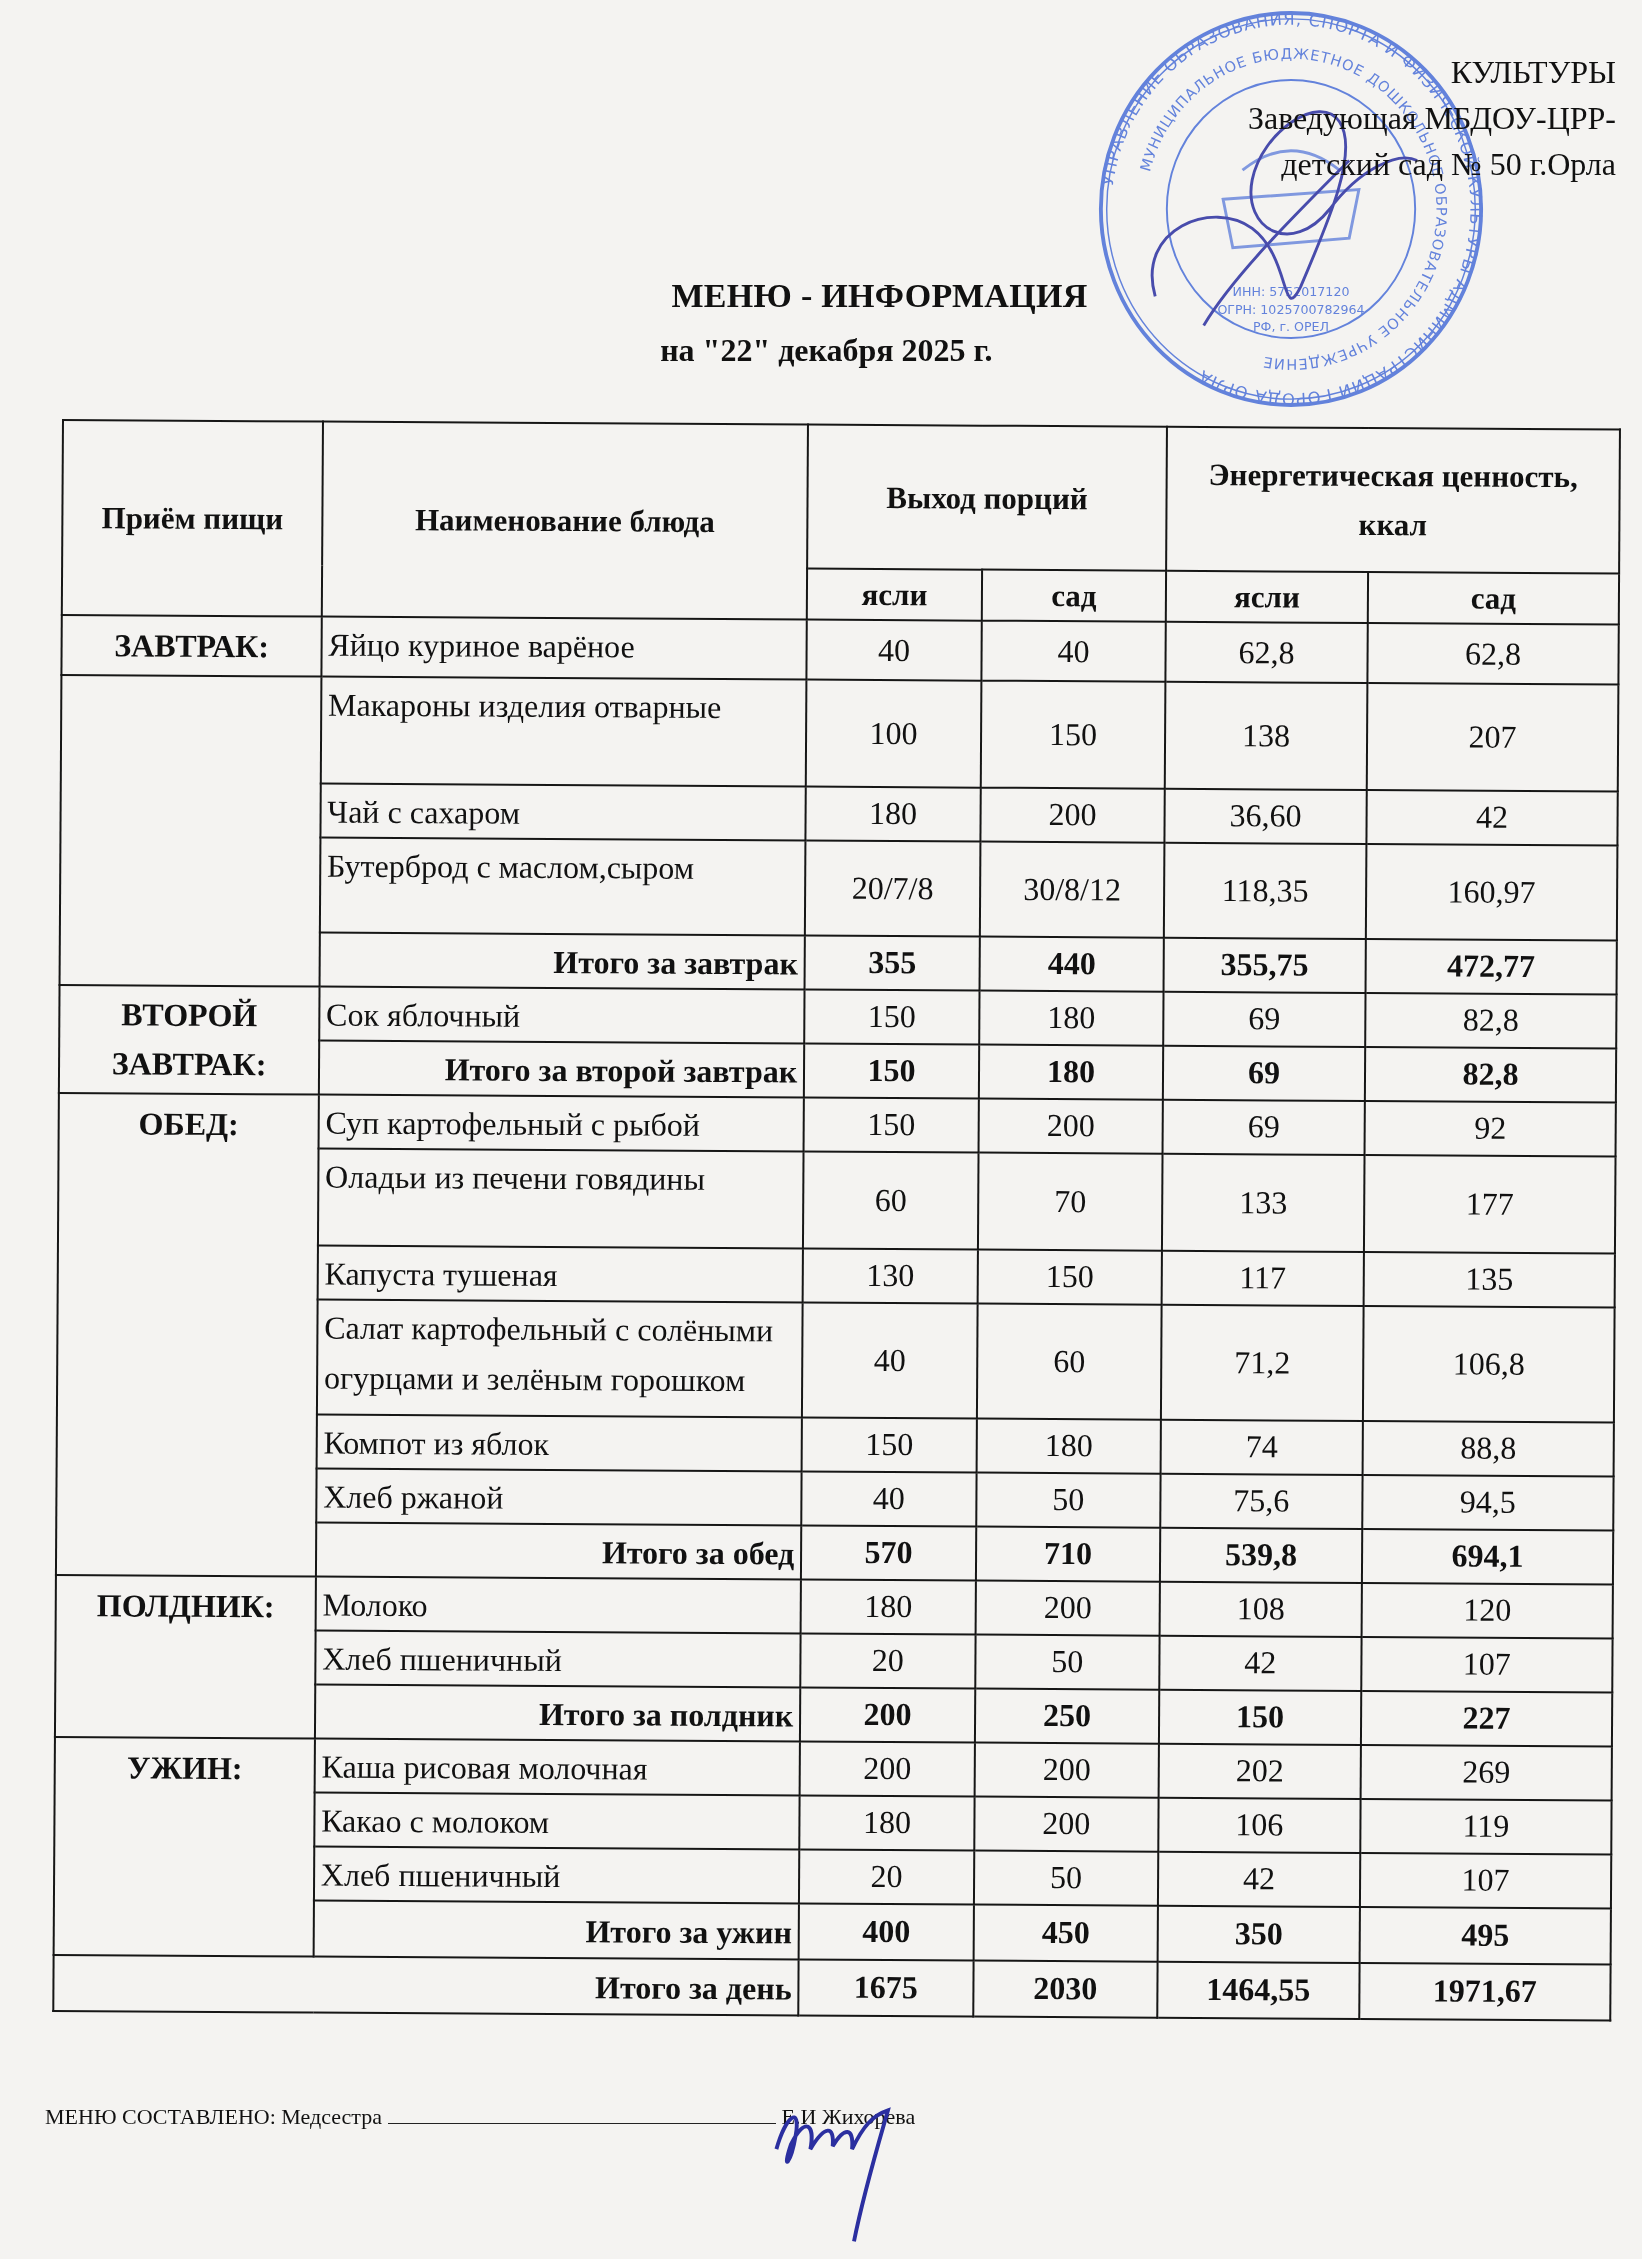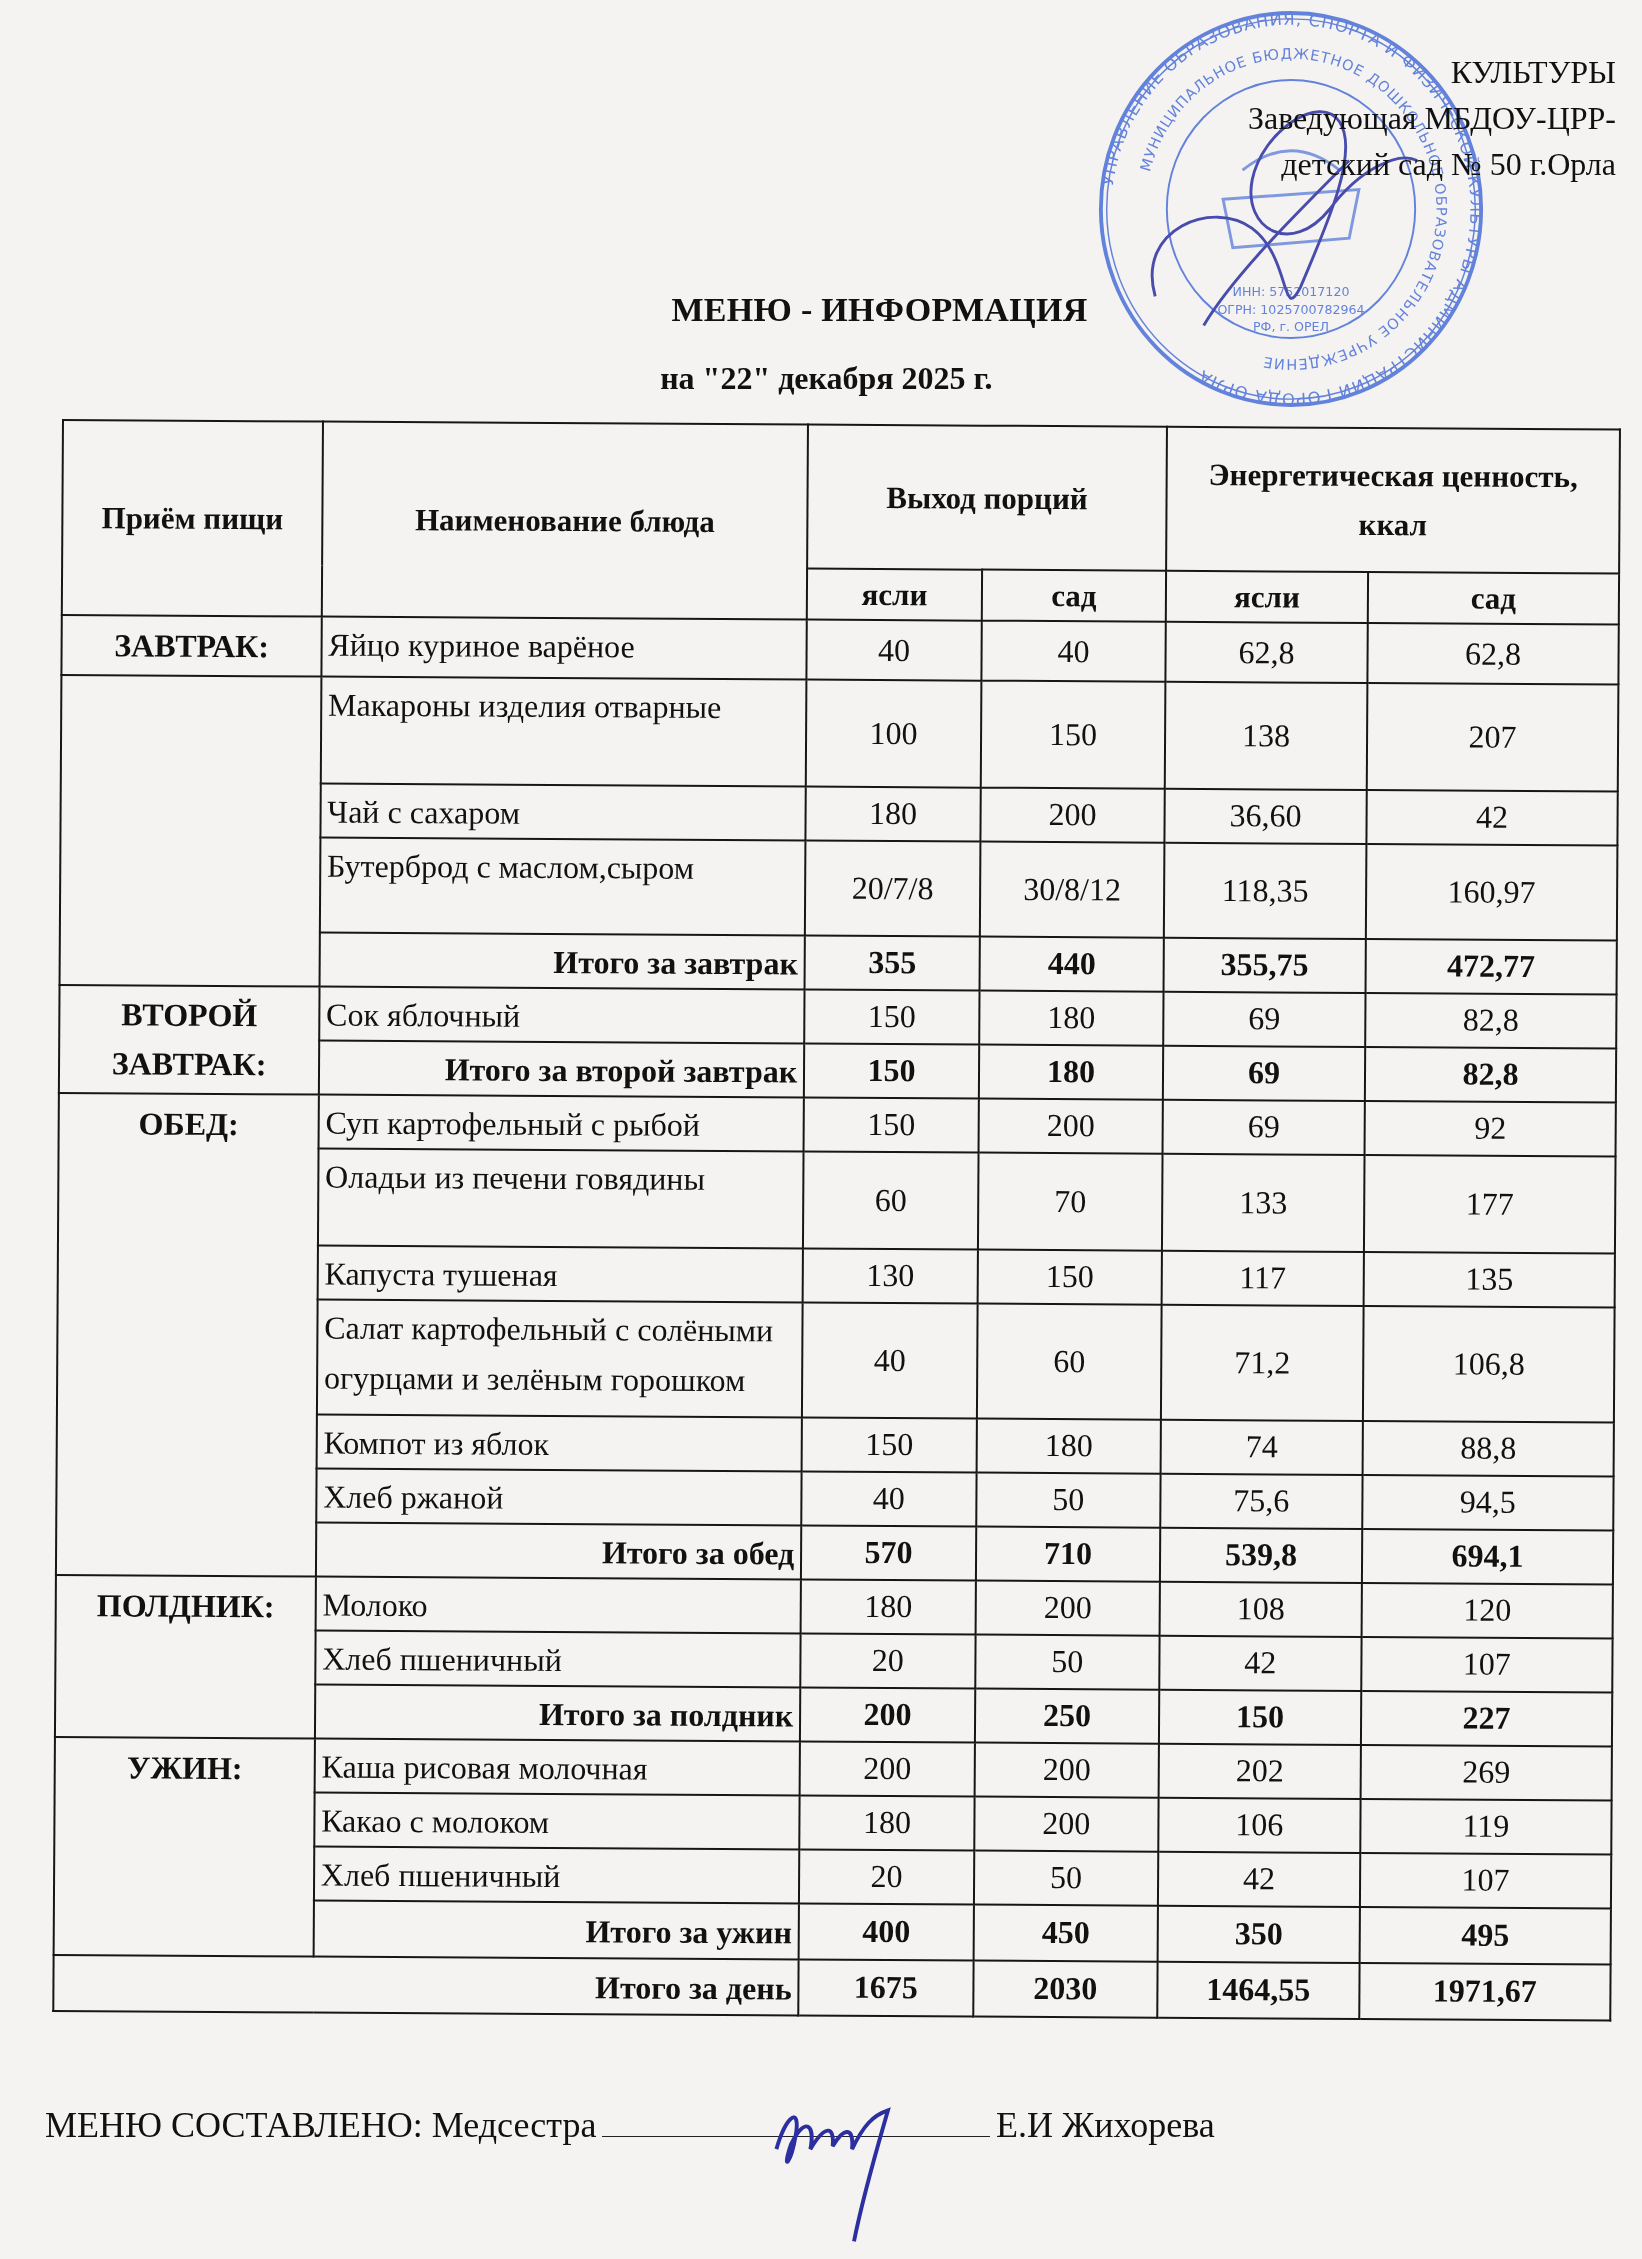--- a/index.html
+++ b/index.html
@@ -13,36 +13,36 @@
     position: absolute; right: 27px; top: 49px; text-align: right;
     font-size: 32px; line-height: 46px; z-index: 3;
   }
   .approve .sign-line { display: inline-block; width: 330px; border-bottom: 1.9px solid #222; height: 1.9px; vertical-align: baseline; margin-right: 5.8px; }
   .stamp {
     position: absolute; left: 1097px; top: 4.9px; width: 388px; height: 408px; z-index: 2; opacity: 0.85;
   }
   .title {
     position: absolute; left: 0; width: 1643px; top: 267px; text-align: center; z-index: 3;
   }
-  .title h1 { margin: 18px; font-size: 34px; font-weight: bold; line-height: 50px; padding-left: 116px; letter-spacing: 0.3px;}
+  .title h1 { margin: 4px; font-size: 34px; font-weight: bold; line-height: 50px; padding-left: 116px; letter-spacing: 0.3px;}
   .title h2 { margin: 0; font-size: 32px; font-weight: bold; line-height: 50px; padding-left: 9.7px; }
   table.menu {
     position: absolute; left: 62px; top: 419px; width: 1557px;
     border-collapse: collapse; table-layout: fixed; font-size: 32px;
     transform: rotate(0.35deg); transform-origin: left top;
   }
   table.menu td, table.menu th { border: 2.9px solid #161616; padding: 0 5.8px; vertical-align: middle; }
   table.menu th { font-weight: bold; font-size: 31px; text-align: center; line-height: 49px; }
   table.menu td.meal { font-weight: bold; text-align: center; vertical-align: top; padding-top: 3.9px; line-height: 50px; }
   table.menu td.dish { text-align: left; vertical-align: top; line-height: 50px; padding-top: 1.9px; }
   table.menu td.num { text-align: center; }
   table.menu tr.total td { font-weight: bold; }
   table.menu tr.total td.dish { text-align: right; vertical-align: middle; }
   .footer {
-    position: absolute; left: 45px; top: 2104px; font-size: 36px; z-index: 3;
+    position: absolute; left: 45px; top: 2104px; font-size: 22px; z-index: 3;
   }
   .footer .sign-line { display: inline-block; width: 388px; border-bottom: 1.9px solid #222; height: 1.9px; margin: 0 5.8px; vertical-align: baseline;}
   .sig2 { position: absolute; left: 757px; top: 2057px; width: 194px; height: 194px; z-index: 4; }
 </style>
 </head>
 <body>
 
 <svg class="stamp" viewBox="0 0 400 420">
   <defs>
     <path id="stampOuter" d="M200,210 m-185,0 a185,190 0 1,1 370,0 a185,190 0 1,1 -370,0"></path>

